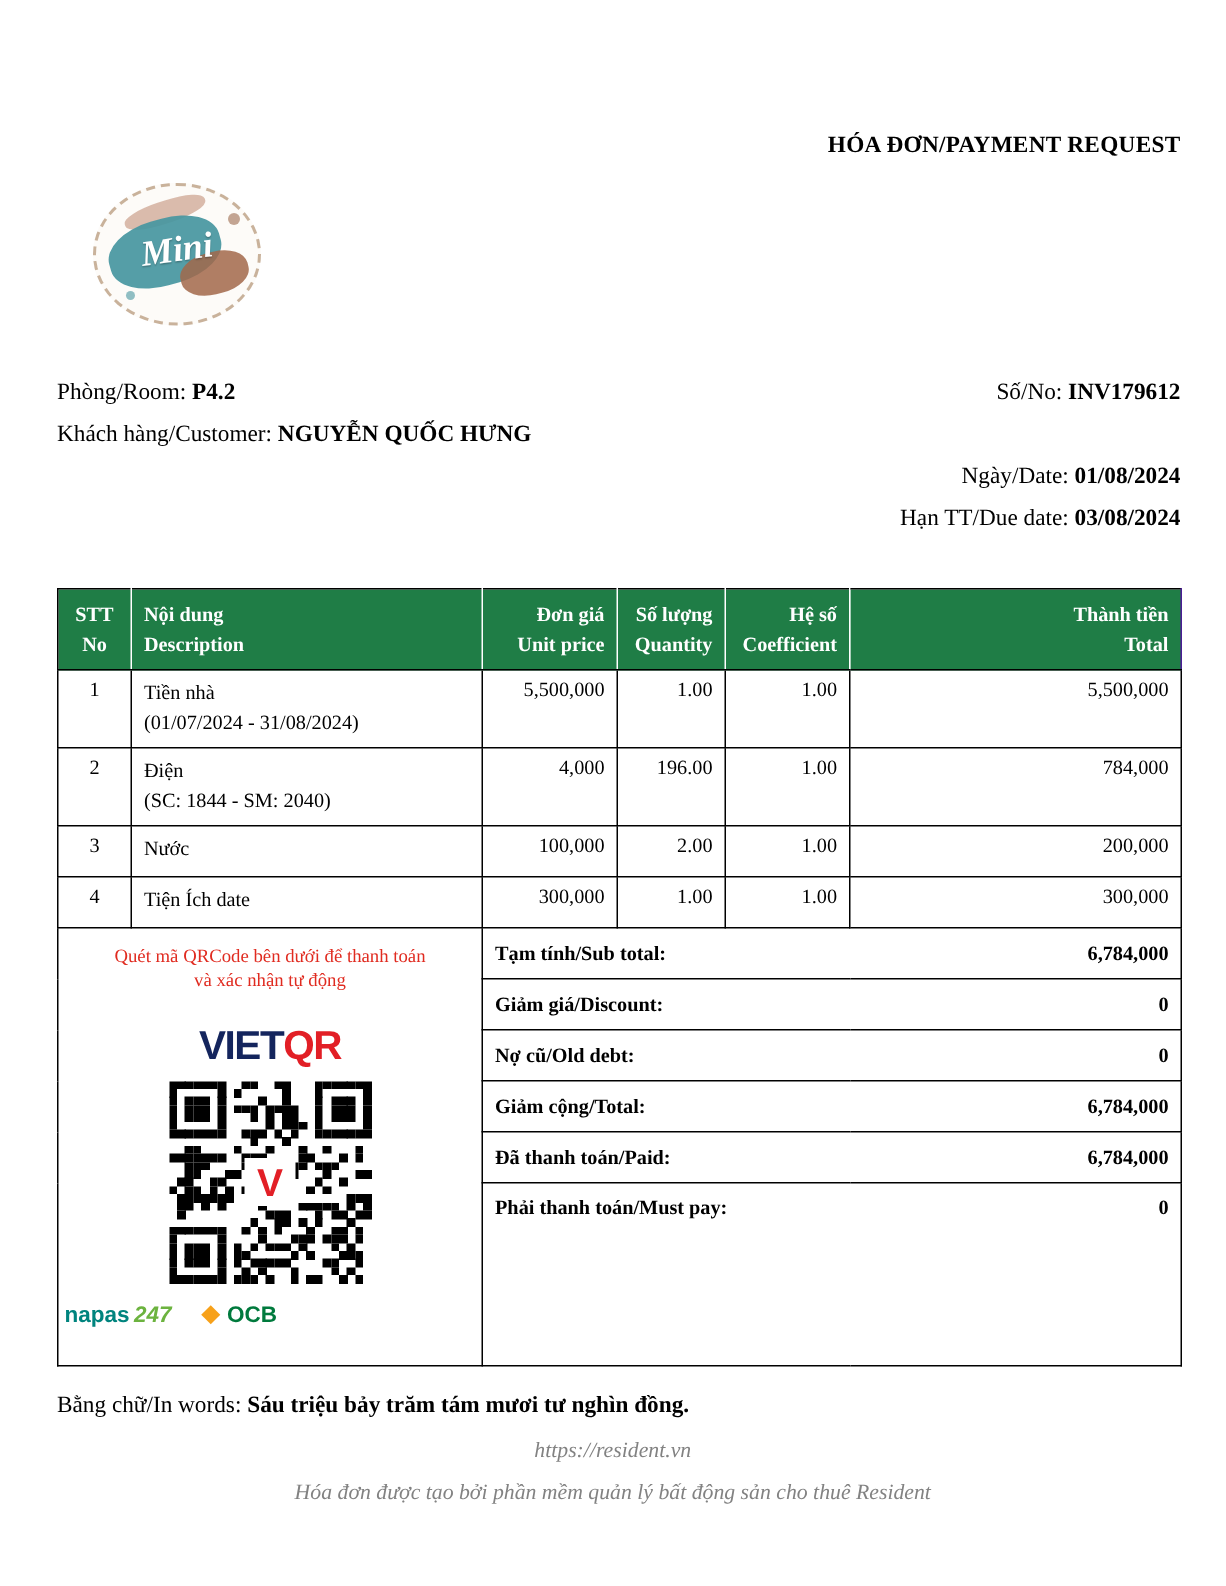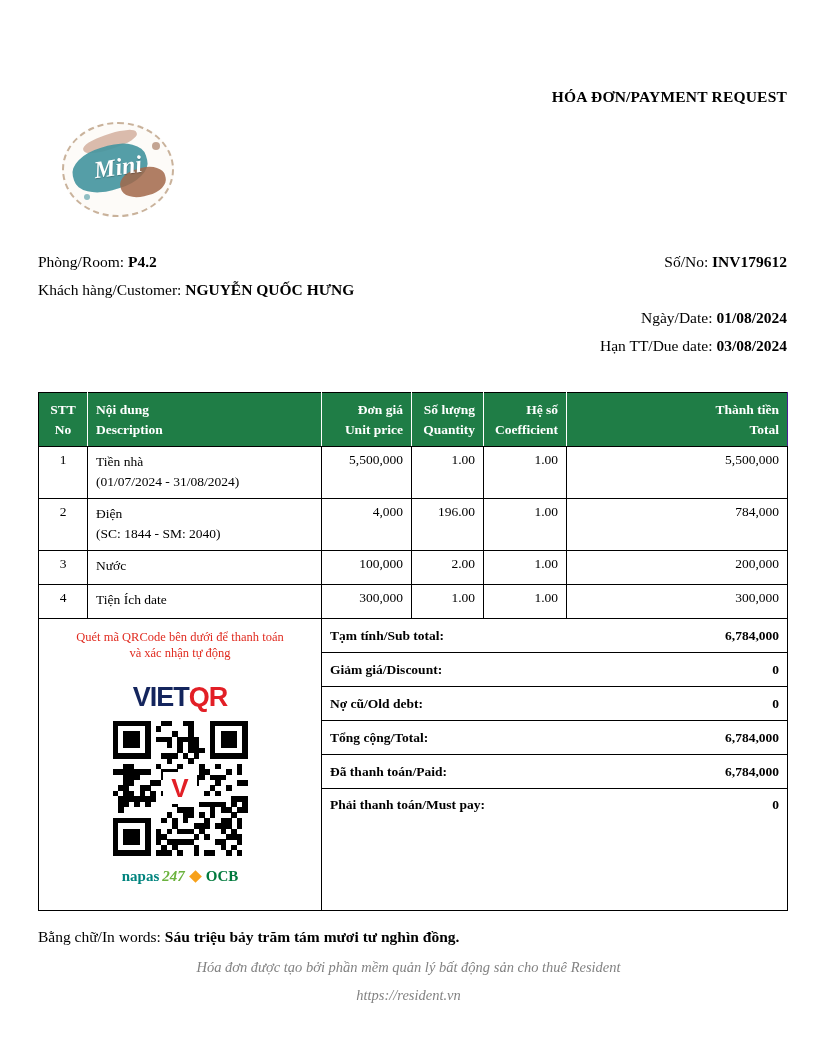--- a/index.html
+++ b/index.html
@@ -54,22 +54,22 @@
   td.qrcell { vertical-align:top; text-align:center; padding:8px 4px; }
   .qr-note { color:#e02b20; font-size:12.5px; line-height:1.3; margin-top:2px; }
   .vietqr-logo { margin-top:22px; font-family:"Liberation Sans","DejaVu Sans",sans-serif;
                  font-weight:bold; font-size:27px; letter-spacing:-1px; color:#14255d; line-height:1; }
   .vietqr-logo .qr-red { color:#e21f26; }
   .qr-box { position:relative; width:135px; height:135px; margin:10px auto 0; background:#fff; }
   .qr-grid i { position:absolute; background:#000; display:block; }
   .qr-center { position:absolute; left:50%; top:50%; width:34px; height:32px; transform:translate(-50%,-50%);
                background:#fff; display:flex; align-items:center; justify-content:center; }
   .qr-v { color:#e21f26; font-family:"Liberation Sans","DejaVu Sans",sans-serif; font-weight:bold; font-size:26px; line-height:1; }
-  .bank-logos { margin-top:12px; display:flex; justify-content:center; align-items:center; gap:6px;
-                font-family:Liberation Serif, serif; }
+  .bank-logos { margin-top:12px; display:flex; align-items:center; gap:22px;
+                font-family:Liberation Sans, sans-serif; }
   .napas { color:#00847e; font-weight:bold; font-size:15px; }
   .napas .n247 { color:#6cb33f; font-style:italic; margin-left:3px; }
   .ocb { color:#007a3d; font-weight:bold; font-size:15px; display:inline-flex; align-items:center; }
   .diamond { display:inline-block; width:9px; height:9px; background:#f7a11a; transform:rotate(45deg); margin-right:6px; }
 
   
   .inwords { position:absolute; left:38px; top:928px; font-size:15.5px; }
   .footer { position:absolute; left:0; top:954px; width:817px; text-align:center; color:#828282;
             font-style:italic; font-size:14.5px; line-height:1.9; }
   .footer .url { text-decoration:none; color:#828282; }
@@ -488,37 +488,37 @@
       </tr>
       <tr class="sum">
         <td class="sum-label" colspan="3">Giảm giá/Discount:</td>
         <td class="sum-value">0</td>
       </tr>
       <tr class="sum">
         <td class="sum-label" colspan="3">Nợ cũ/Old debt:</td>
         <td class="sum-value">0</td>
       </tr>
       <tr class="sum">
-        <td class="sum-label" colspan="3">Tổng cộng/Total:</td>
+        <td class="sum-label" colspan="3">Giảm cộng/Total:</td>
         <td class="sum-value">6,784,000</td>
       </tr>
       <tr class="sum">
         <td class="sum-label" colspan="3">Đã thanh toán/Paid:</td>
         <td class="sum-value">6,784,000</td>
       </tr>
       <tr class="sum tall">
         <td class="sum-label" colspan="3">Phải thanh toán/Must pay:</td>
         <td class="sum-value">0</td>
       </tr>
     </tbody>
   </table>
 
   <div class="inwords">
     <span>Bằng chữ/In words:</span>
     <b>Sáu triệu bảy trăm tám mươi tư nghìn đồng.</b>
   </div>
 
   <div class="footer">
+    <div><span class="url">https://resident.vn</span></div>
     <div>Hóa đơn được tạo bởi phần mềm quản lý bất động sản cho thuê Resident</div>
-    <div><span class="url">https://resident.vn</span></div>
   </div>
 
 </div>
 
 </body></html>

